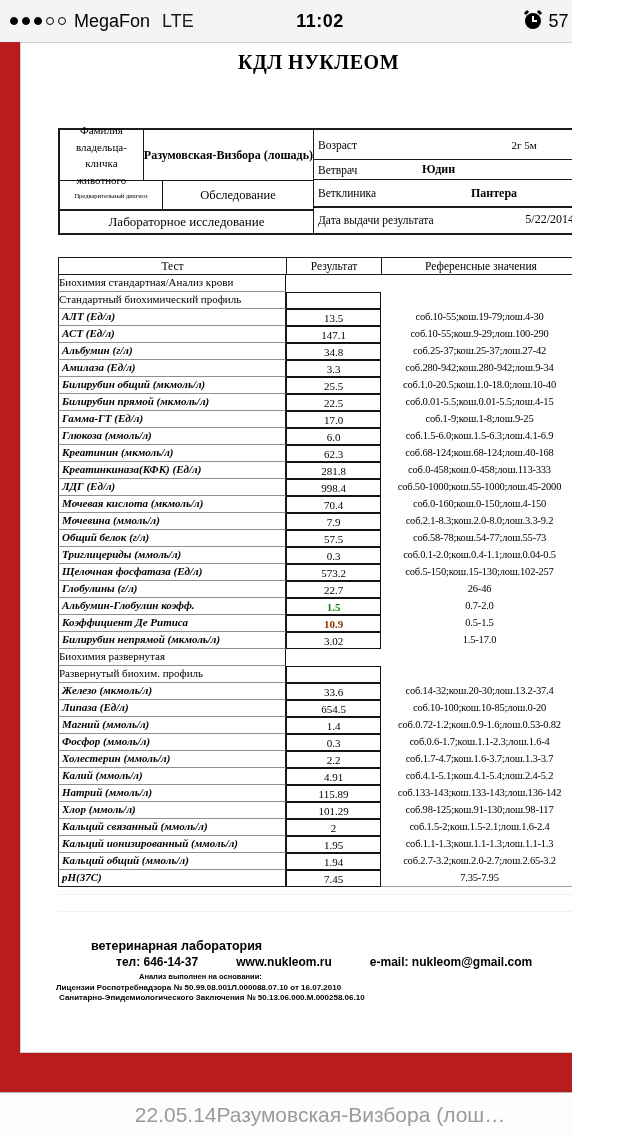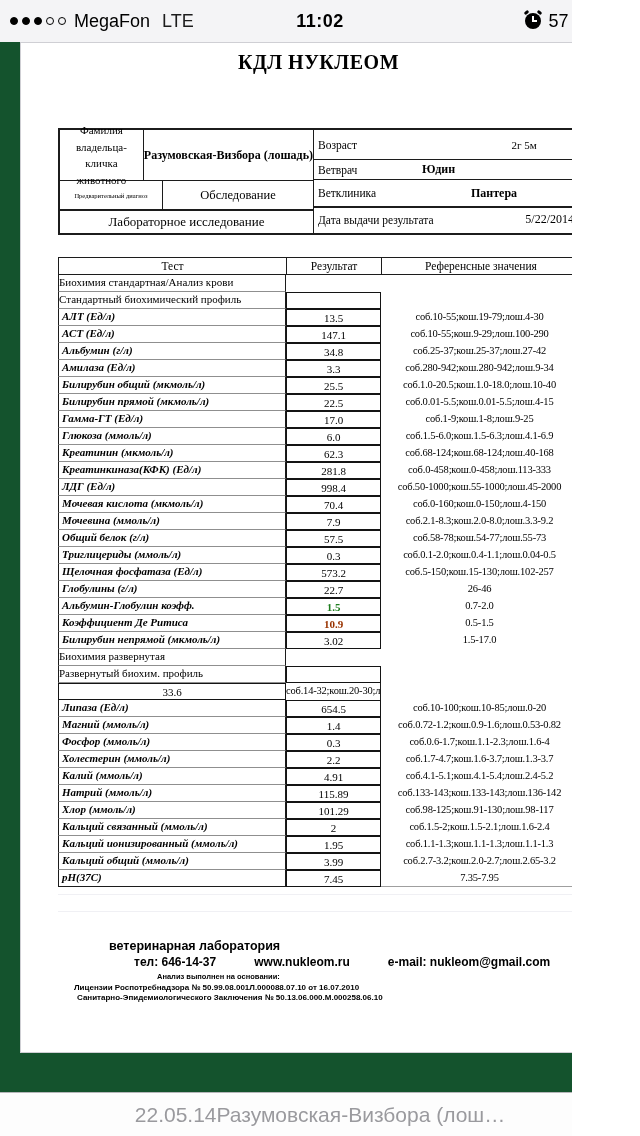--- a/index.html
+++ b/index.html
@@ -1,17 +1,17 @@
 <!DOCTYPE html>
 <html><head>
 <meta charset="utf-8">
 <style>
   html,body{margin:0;padding:0;}
   body{width:640px;height:1136px;font-family:"Liberation Sans",sans-serif;}
-  .screen{position:relative;width:572px;height:1136px;background:#14532d;overflow:hidden;}
+  .screen{position:relative;width:572px;height:1136px;background:#b91c1c;overflow:hidden;}
   .bg-text{position:absolute;top:-5px;left:10px;font-size:13px;color:#babcc6;}
 
   
   .statusbar{position:absolute;top:0;left:0;width:640px;height:42px;background:#f4f4f6;display:flex;align-items:center;color:#000;}
   .dots{display:flex;gap:4px;margin-left:10px;align-items:center;}
   .dot{width:8px;height:8px;border-radius:50%;border:1.2px solid #000;box-sizing:border-box;}
   .dot.filled{background:#000;}
   .carrier{font-size:18px;margin-left:8px;}
   .lte{font-size:18px;margin-left:12px;color:#1c1c1c;}
   .sb-time{position:absolute;left:0;right:0;text-align:center;font-size:18px;font-weight:bold;letter-spacing:.5px;}
@@ -74,21 +74,21 @@
   .c-name.plain{font-weight:bold;}
   .c-res{box-sizing:border-box;display:flex;align-items:center;justify-content:center;font-size:11px;}
   .c-res.boxed{border:1.5px solid #141414;background:#fff;}
   .c-res.green{color:#1e7d1e;font-weight:bold;}
   .c-res.red{color:#993300;font-weight:bold;}
   .c-ref{border-right:1px solid #1c1c1c;box-sizing:border-box;font-size:10.5px;letter-spacing:-.2px;text-align:center;line-height:16px;white-space:nowrap;overflow:hidden;}
   .mrow.last .c-name{border-bottom:1px solid #1c1c1c;}
   .mrow.last .c-ref{border-bottom:1px solid #9f9f9f;}
 
   
-  .vfoot{position:absolute;left:18px;top:896px;width:592px;font-family:"Liberation Sans",sans-serif;}
+  .vfoot{position:absolute;left:0;top:896px;width:592px;font-family:"Liberation Sans",sans-serif;}
   .f1{margin-left:70px;font-weight:bold;font-size:12.5px;}
   .f2{margin-left:95px;margin-top:2px;font-weight:bold;font-size:12px;display:flex;gap:38px;white-space:nowrap;}
   .f3{margin-left:118px;margin-top:3px;font-weight:bold;font-size:7.5px;}
   .f4{margin-left:35px;margin-top:2px;font-weight:bold;font-size:8px;}
   .f5{margin-left:38px;margin-top:1px;font-weight:bold;font-size:8px;}
 
   
   .report{position:absolute;left:576px;top:1056px;height:20px;background:#f8f8cf;border:1px solid #c9c9a0;display:flex;align-items:center;padding:0 5px;box-sizing:border-box;}
   .report span{font-size:10.5px;color:#2a5db0;text-decoration:underline;white-space:nowrap;text-align:center;}
 
@@ -288,20 +288,21 @@
     <div class="c-name section">Биохимия развернутая</div>
     <div class="c-res"></div>
     <div class="c-ref"></div>
   </div>
           <div class="mrow">
     <div class="c-name section">Развернутый биохим. профиль</div>
     <div class="c-res boxed"></div>
     <div class="c-ref"></div>
   </div>
           <div class="mrow">
+    <div class="c-name">Железо (мкмоль/л)</div>
     <div class="c-res boxed">33.6</div>
     <div class="c-ref">соб.14-32;кош.20-30;лош.13.2-37.4</div>
   </div>
           <div class="mrow">
     <div class="c-name">Липаза (Ед/л)</div>
     <div class="c-res boxed">654.5</div>
     <div class="c-ref">соб.10-100;кош.10-85;лош.0-20</div>
   </div>
           <div class="mrow">
     <div class="c-name">Магний (ммоль/л)</div>
@@ -338,21 +339,21 @@
     <div class="c-res boxed">2</div>
     <div class="c-ref">соб.1.5-2;кош.1.5-2.1;лош.1.6-2.4</div>
   </div>
           <div class="mrow">
     <div class="c-name">Кальций ионизированный (ммоль/л)</div>
     <div class="c-res boxed">1.95</div>
     <div class="c-ref">соб.1.1-1.3;кош.1.1-1.3;лош.1.1-1.3</div>
   </div>
           <div class="mrow">
     <div class="c-name">Кальций общий (ммоль/л)</div>
-    <div class="c-res boxed">3.99</div>
+    <div class="c-res boxed">1.94</div>
     <div class="c-ref">соб.2.7-3.2;кош.2.0-2.7;лош.2.65-3.2</div>
   </div>
           <div class="mrow last">
     <div class="c-name">pH(37C)</div>
     <div class="c-res boxed">7.45</div>
     <div class="c-ref">7.35-7.95</div>
   </div>
         </div>
     </div>
 

